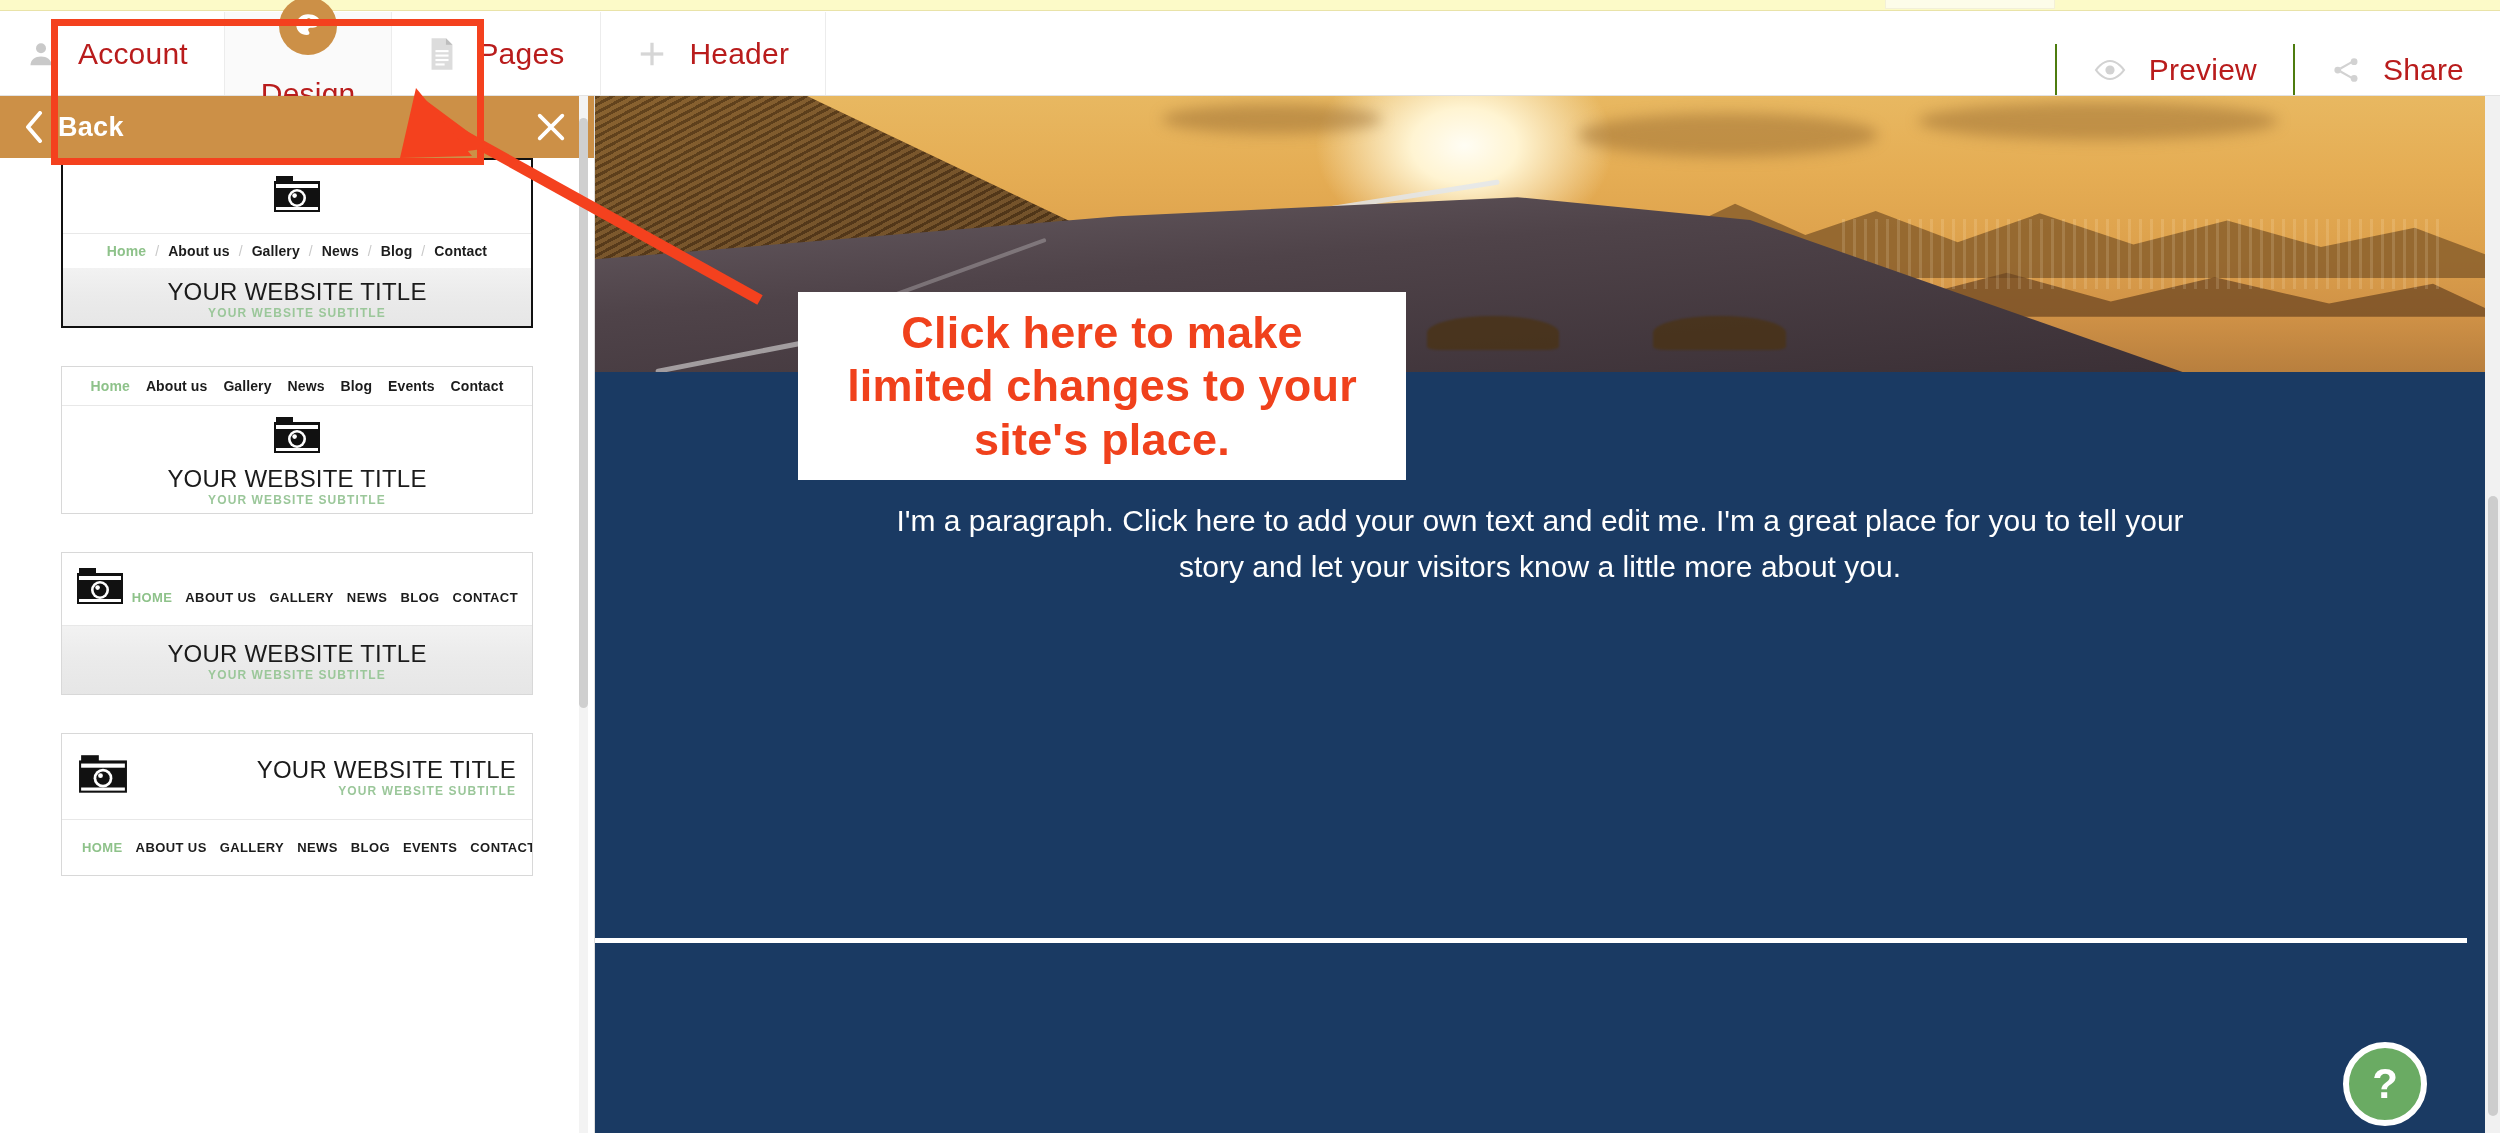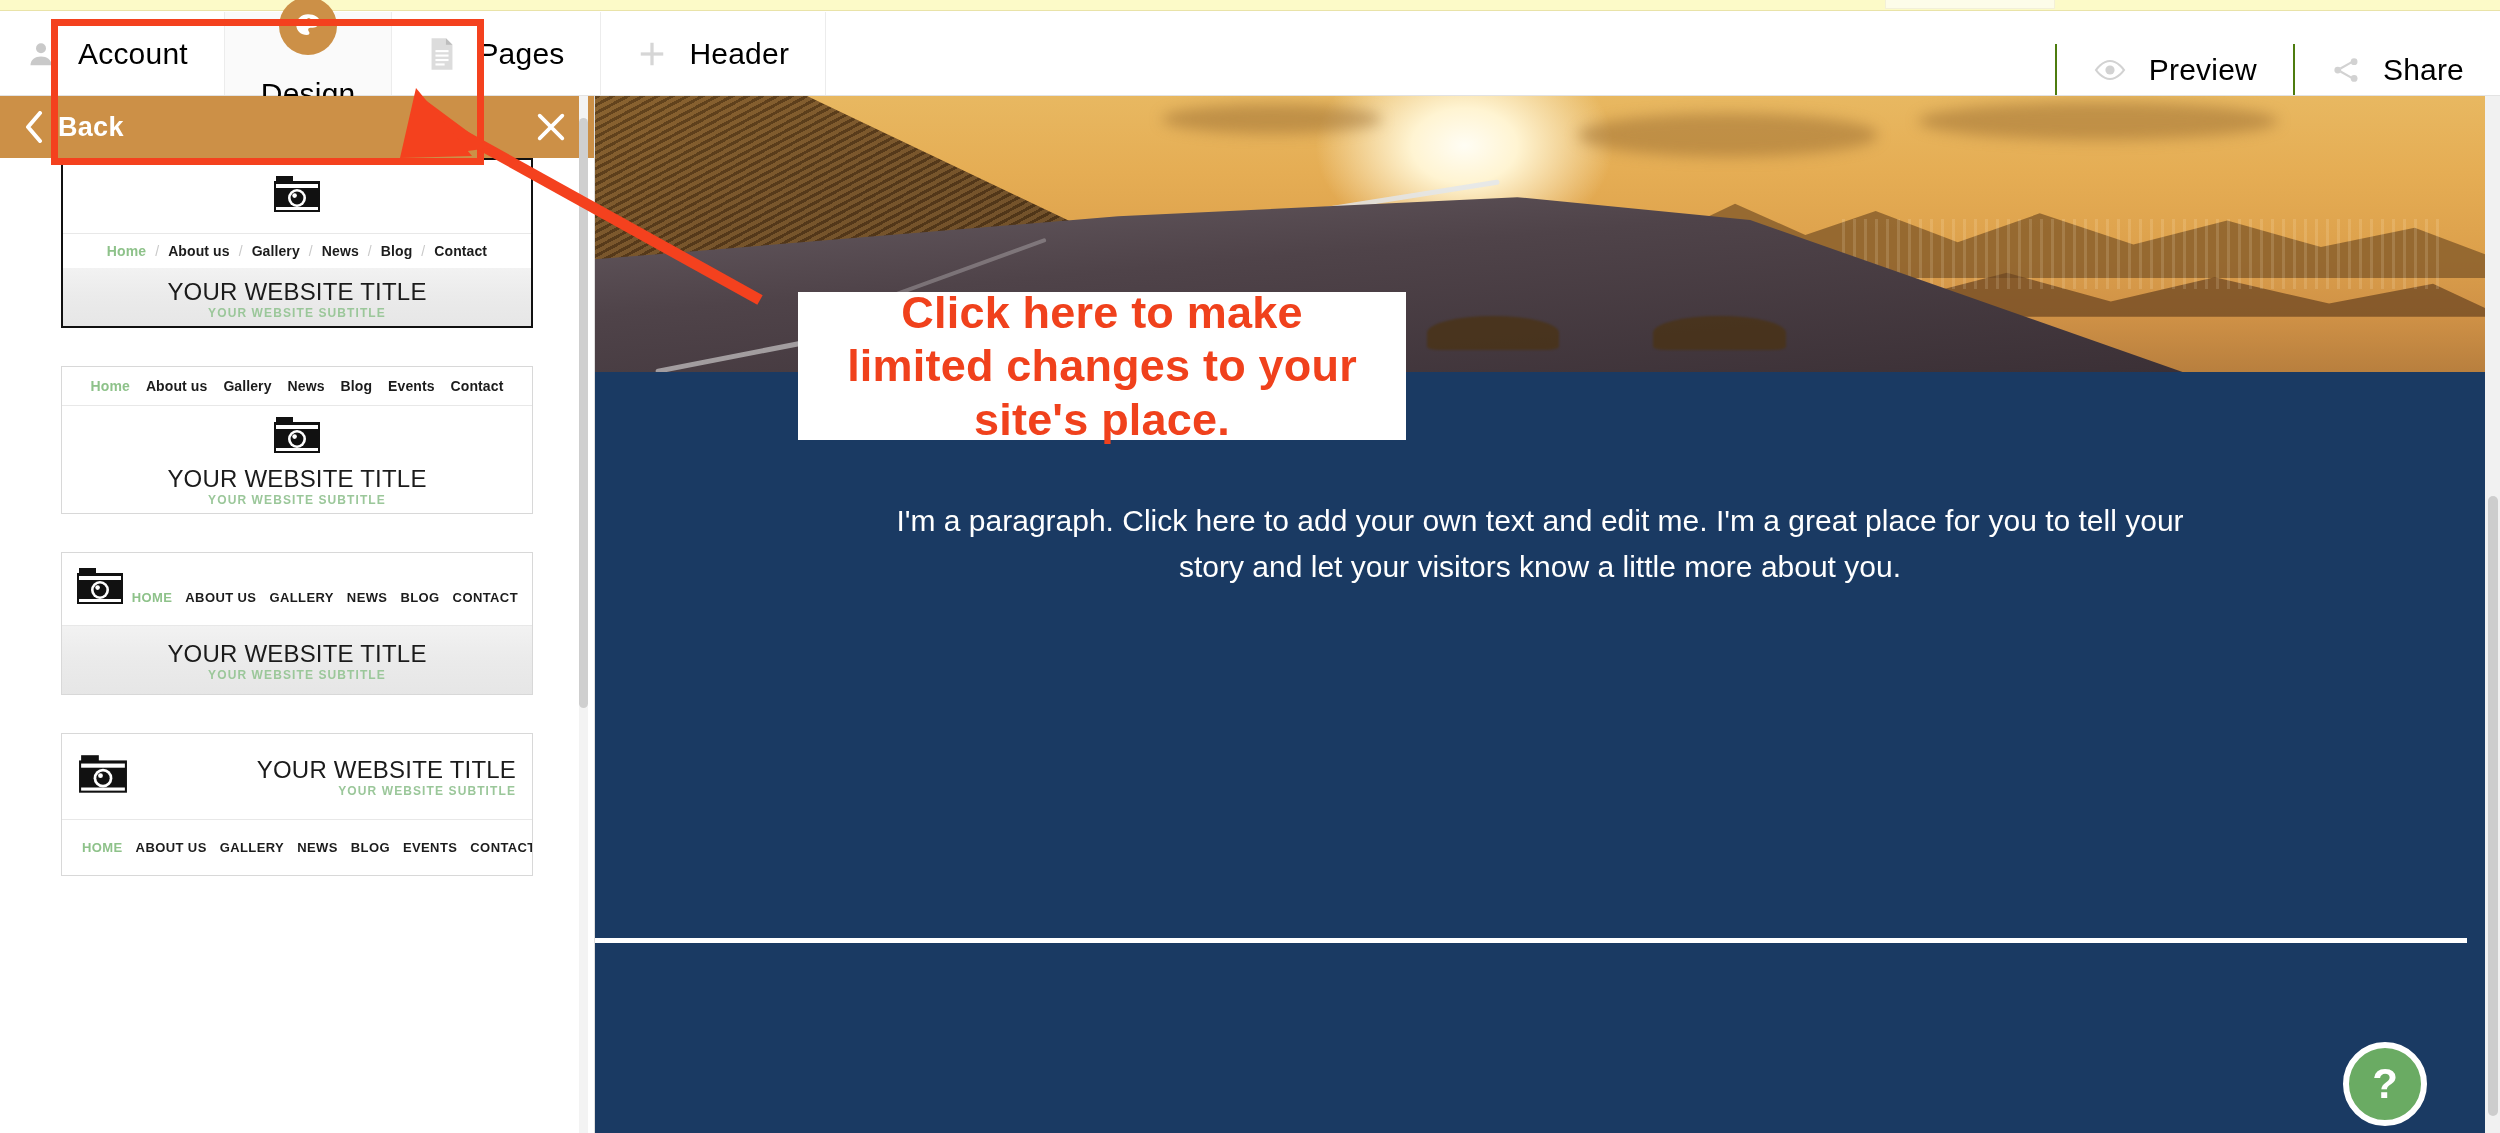--- a/index.html
+++ b/index.html
@@ -32,21 +32,21 @@
   }
   .nav-left { display: flex; align-items: stretch; }
   .nav-spacer { flex: 1 1 auto; }
   .nav-right { display: flex; align-items: stretch; }
 
   .nav-item {
     display: flex; align-items: center; justify-content: center;
     gap: 22px;
     padding: 0 36px;
     border-right: 1px solid #ececec;
-    font-size: 30px; color: #000000;
+    font-size: 30px; color: #b91c1c;
     letter-spacing: .2px;
     cursor: pointer;
     background: #ffffff;
     white-space: nowrap;
   }
   .nav-item.first { padding-left: 26px; }
   .nav-item.active { background: #fafafa; flex-direction: column; }
   .nav-right .nav-item { border-right: none; border-left: 2px solid #4d7c0f; margin-top: 32px; }
 
   .ic { display: block; flex: 0 0 auto; }
@@ -234,21 +234,21 @@
 
   
   .anno-box {
     position: absolute; left: 51px; top: 19px;
     width: 433px; height: 146px;
     border: 7px solid #f4411e;
     pointer-events: none;
   }
   .callout {
     position: absolute; left: 798px; top: 292px;
-    width: 608px; height: 148px;
+    width: 608px; height: 188px;
     background: #ffffff;
     display: flex; align-items: center; justify-content: center;
     text-align: center;
     padding: 6px 18px;
   }
   .callout .txt {
     color: #f0411c; font-size: 45px; font-weight: bold; line-height: 1.18;
     letter-spacing: .2px;
   }
   .anno-svg {

